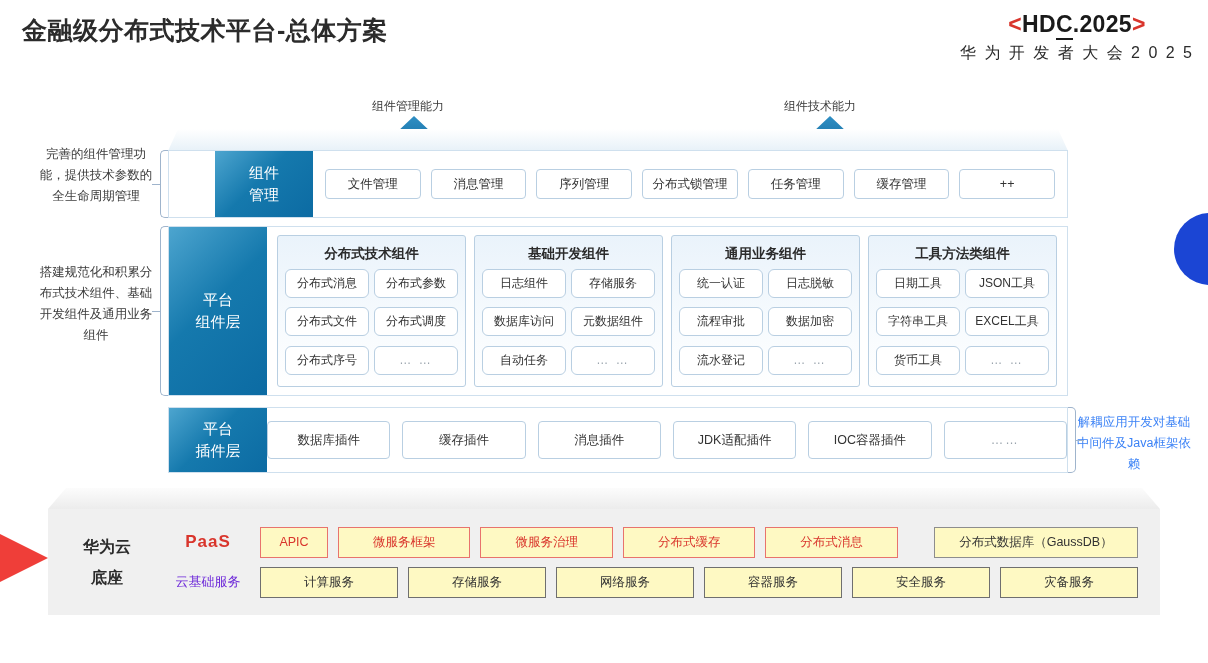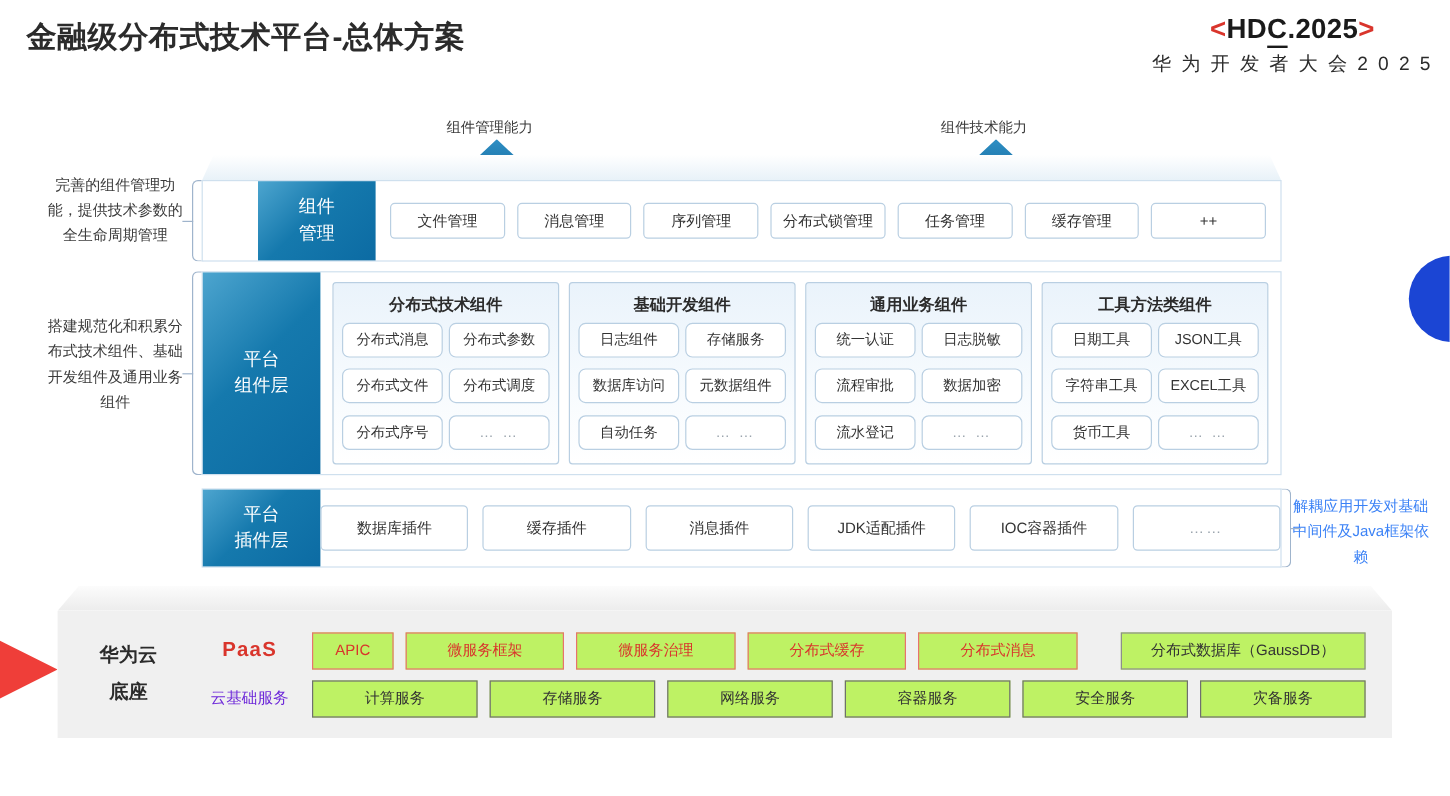--- a/index.html
+++ b/index.html
@@ -140,21 +140,21 @@
   .paas-rows { flex:1; padding-right:22px; }
   .paas-row { display:flex; align-items:center; gap:10px; margin-bottom:9px; }
   .paas-row:last-child { margin-bottom:0; }
   .row-tag {
     width:84px; flex:0 0 84px; text-align:center; white-space:nowrap;
   }
   .row-tag.paas { color:#d9352c; font-size:17px; font-weight:bold; letter-spacing:1px; }
   .row-tag.basic { color:#6d28d9; font-size:13px; }
   .pbox {
     flex:1; height:31px; display:flex; align-items:center; justify-content:center;
-    background:#bef264; font-size:12.5px; text-align:center;
+    background:#fef9c3; font-size:12.5px; text-align:center;
   }
   .pbox.red { border:1.5px solid #e8736d; color:#d9352c; }
   .pbox.gray { border:1.5px solid #8d8d8d; color:#333; }
   .pbox.plain { border:1px solid #6f6f6f; color:#333; }
 </style>
 </head>
 <body>
 
 <div id="stage">
 

